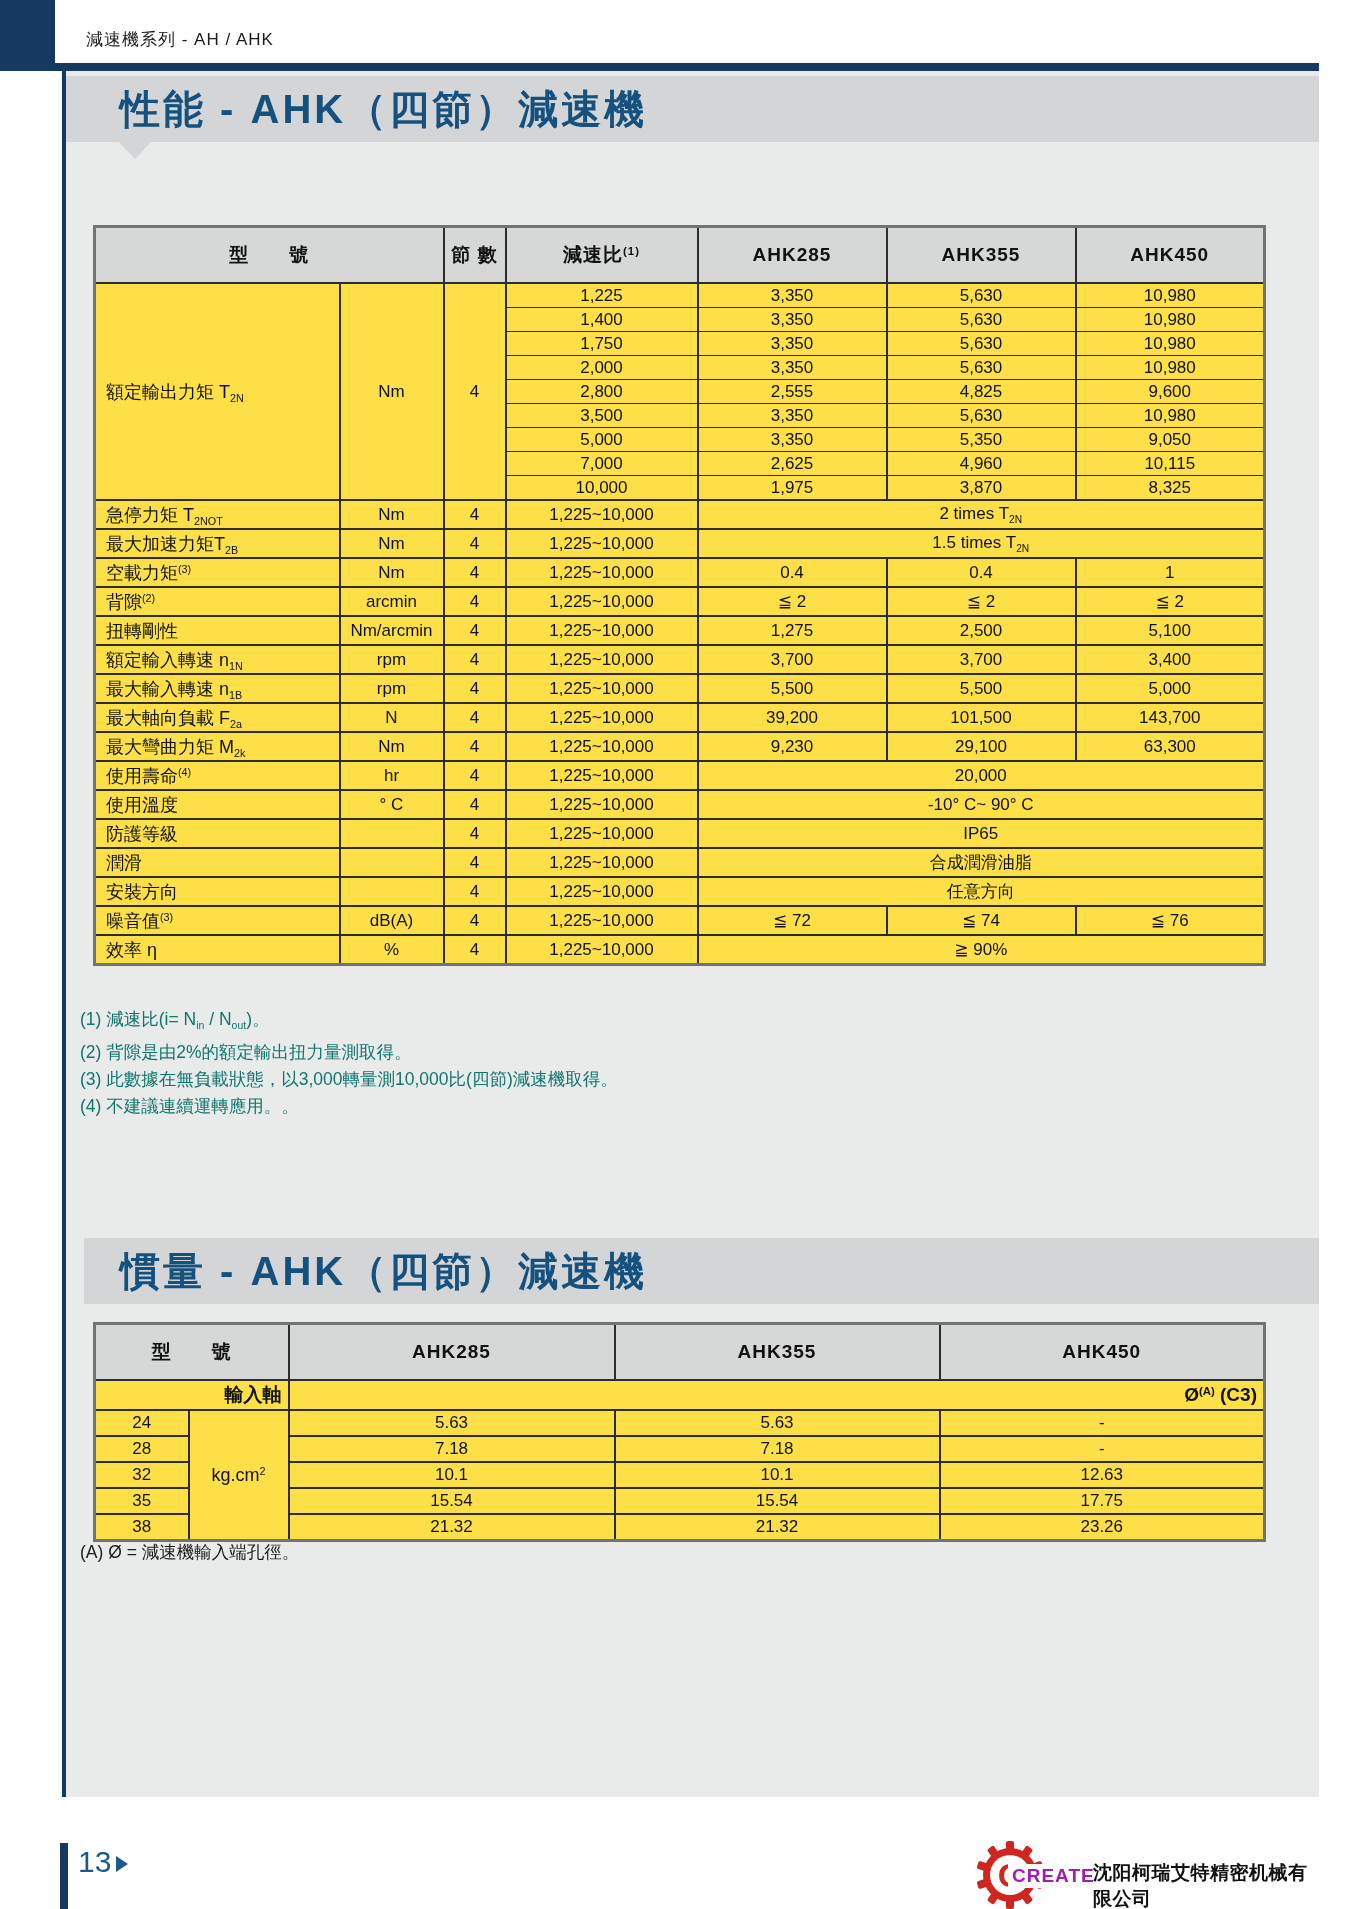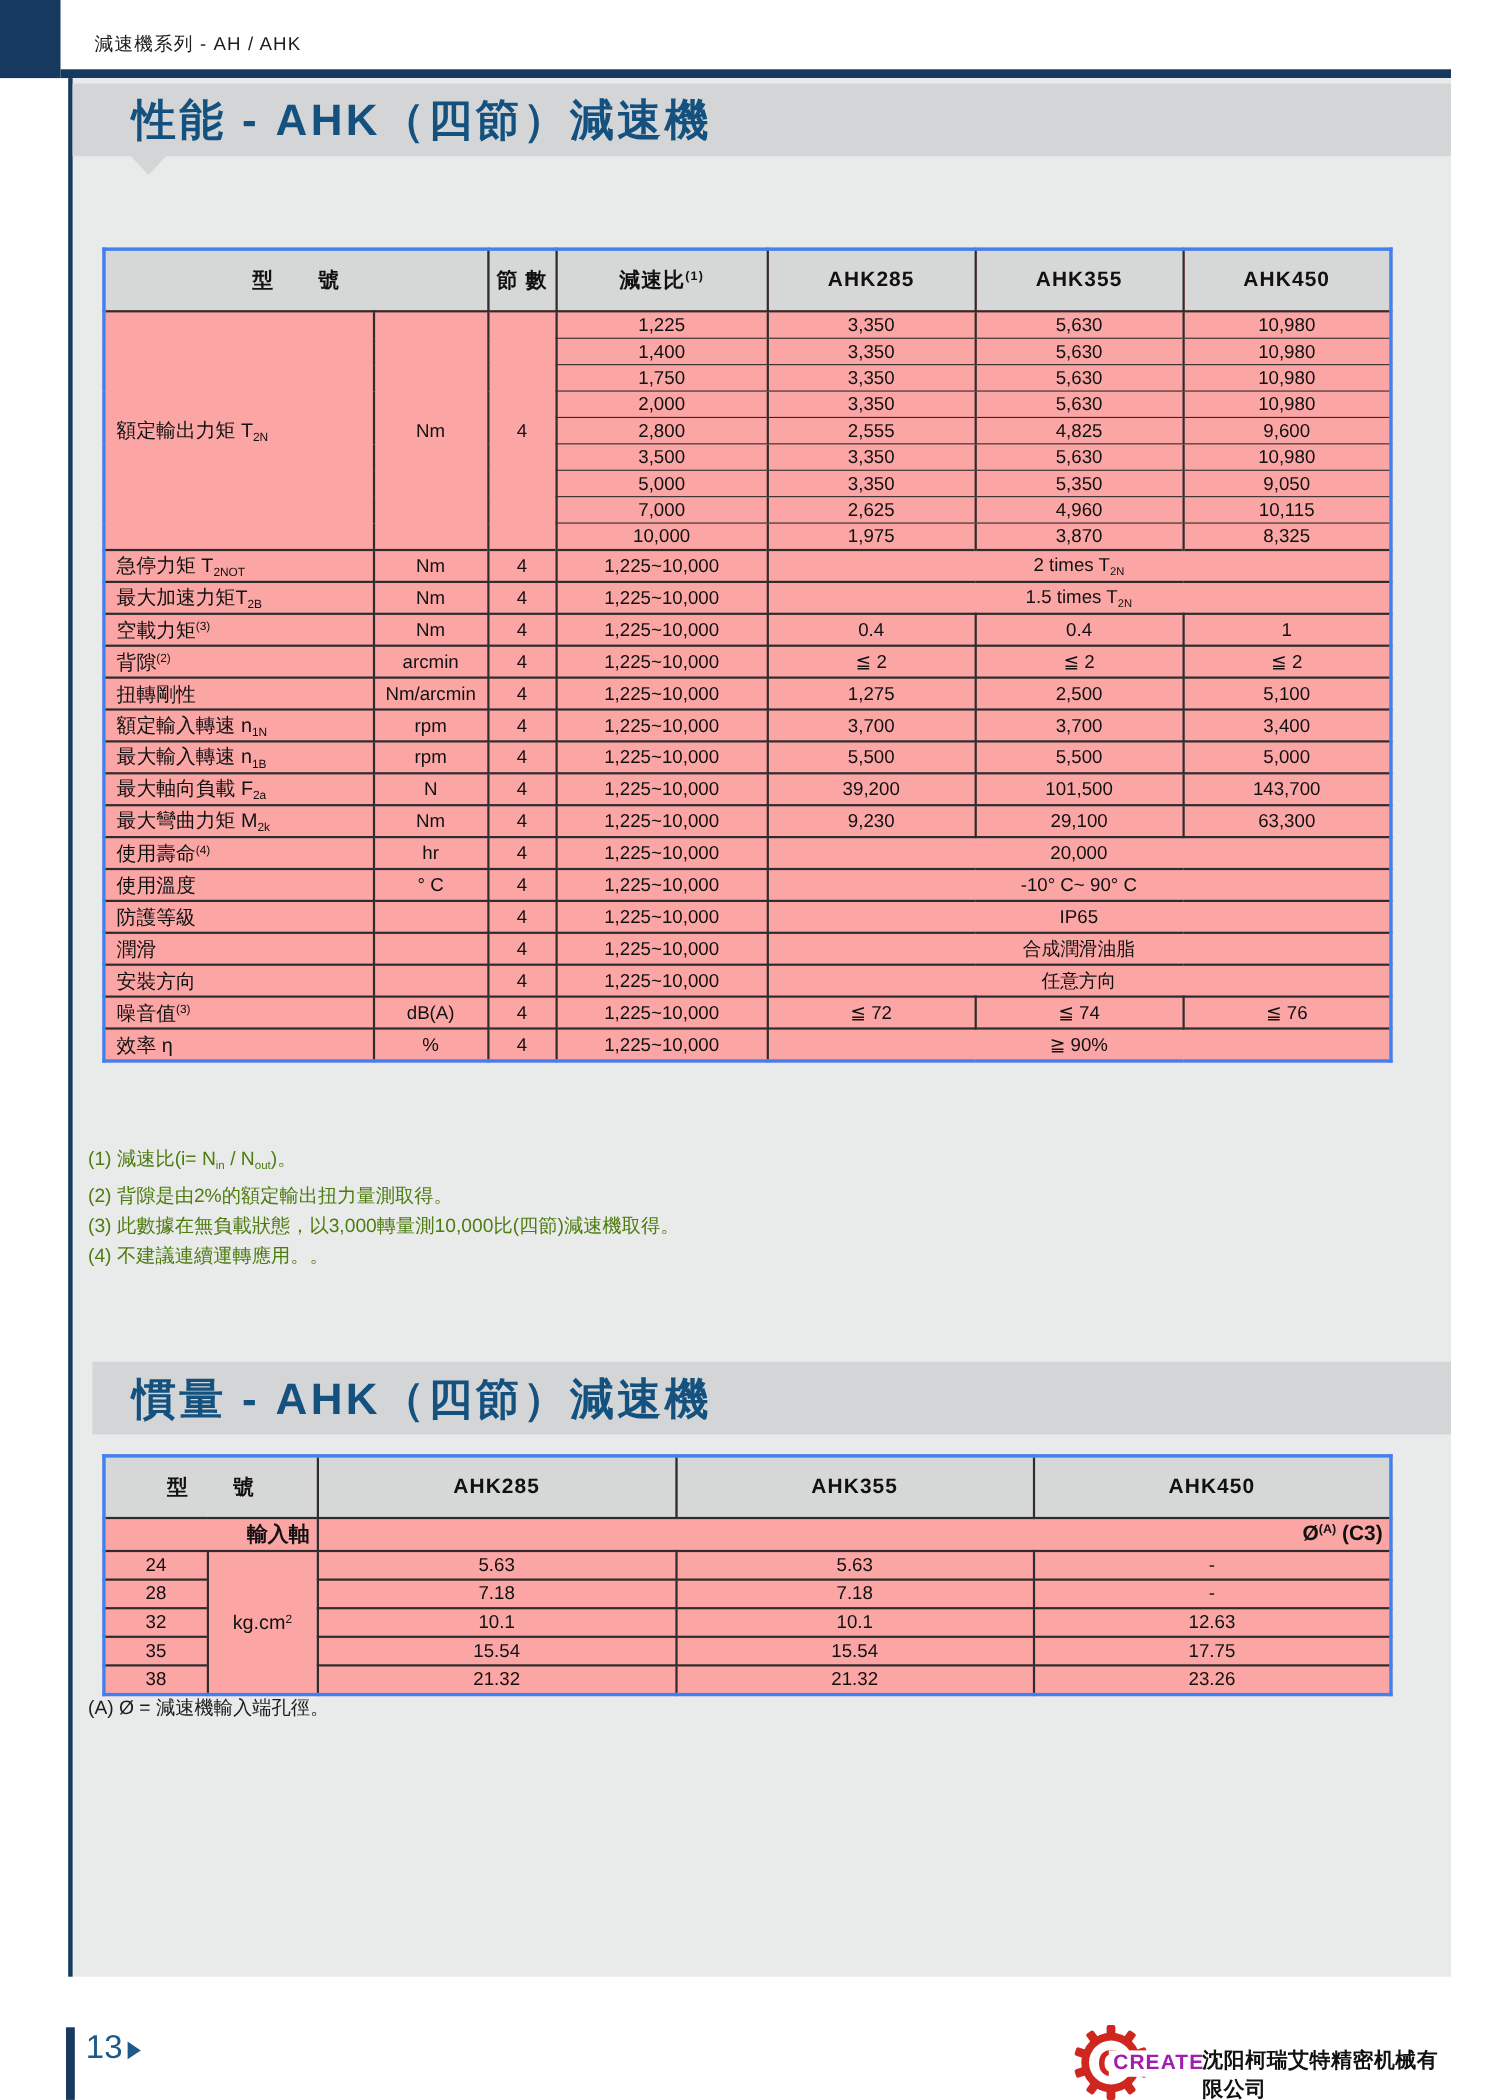--- a/index.html
+++ b/index.html
@@ -13,33 +13,33 @@
   .content-bg{left:62px;top:71px;width:1299px;height:1726px;background:#e9eaea;}
   .side-line{left:62px;top:71px;width:4px;height:1726px;background:#16395f;}
   
   .banner{height:66px;background:#d3d5d6;display:flex;align-items:center;}
   .banner1{left:66px;top:76px;width:1295px;padding-left:54px;}
   .banner2{left:84px;top:1238px;width:1277px;padding-left:36px;}
   .banner-title{font-size:40px;font-weight:bold;color:#14517e;letter-spacing:3px;}
   .banner-notch{left:118px;top:141px;width:0;height:0;border-left:17px solid transparent;
       border-right:17px solid transparent;border-top:18px solid #d3d5d6;}
   
-  table.spec{border-collapse:collapse;table-layout:fixed;background:#fca5a5;
-      border:3px solid #3b82f6;font-size:17px;color:#111;}
+  table.spec{border-collapse:collapse;table-layout:fixed;background:#fde047;
+      border:3px solid #737373;font-size:17px;color:#111;}
   table.spec th,table.spec td{border:2px solid #2e2c2c;padding:0 6px;text-align:center;
       overflow:hidden;white-space:nowrap;}
   table.spec thead th{background:#d6d7d7;font-weight:bold;font-size:19px;height:54px;
       letter-spacing:1px;}
   .t1{left:93px;top:225px;width:1170px;}
   .t1 tr.rr td{height:23px;border-top-width:1px;border-bottom-width:1px;}
   .t1 tr.sr td{height:27px;}
   td.lbl{text-align:left !important;padding-left:10px !important;font-size:18px;}
   sub{font-size:60%;vertical-align:-0.35em;}
   sup{font-size:60%;vertical-align:0.55em;}
-  .notes{left:80px;top:1040px;font-size:17.5px;line-height:27px;color:#4d7c0f;}
+  .notes{left:80px;top:1006px;font-size:17.5px;line-height:27px;color:#0f766e;}
   .t2{left:93px;top:1322px;width:1170px;}
   .t2 thead th{height:36px;}
   .t2 tr.shaft td{height:28px;font-weight:bold;font-size:19px;text-align:right;}
   .t2 tr.dr td{height:24px;}
   .t2 td.unitcell{font-size:18px;}
   .noteA{left:80px;top:1540px;font-size:17.5px;color:#1c1c1c;}
   
   .pagebar{left:60px;top:1843px;width:8px;height:66px;background:#16395f;}
   .pagenum{left:78px;top:1845px;font-size:30px;font-weight:normal;color:#1d5a8b;}
   .pagenum-arrow{left:116px;top:1856px;width:0;height:0;border-top:8px solid transparent;

